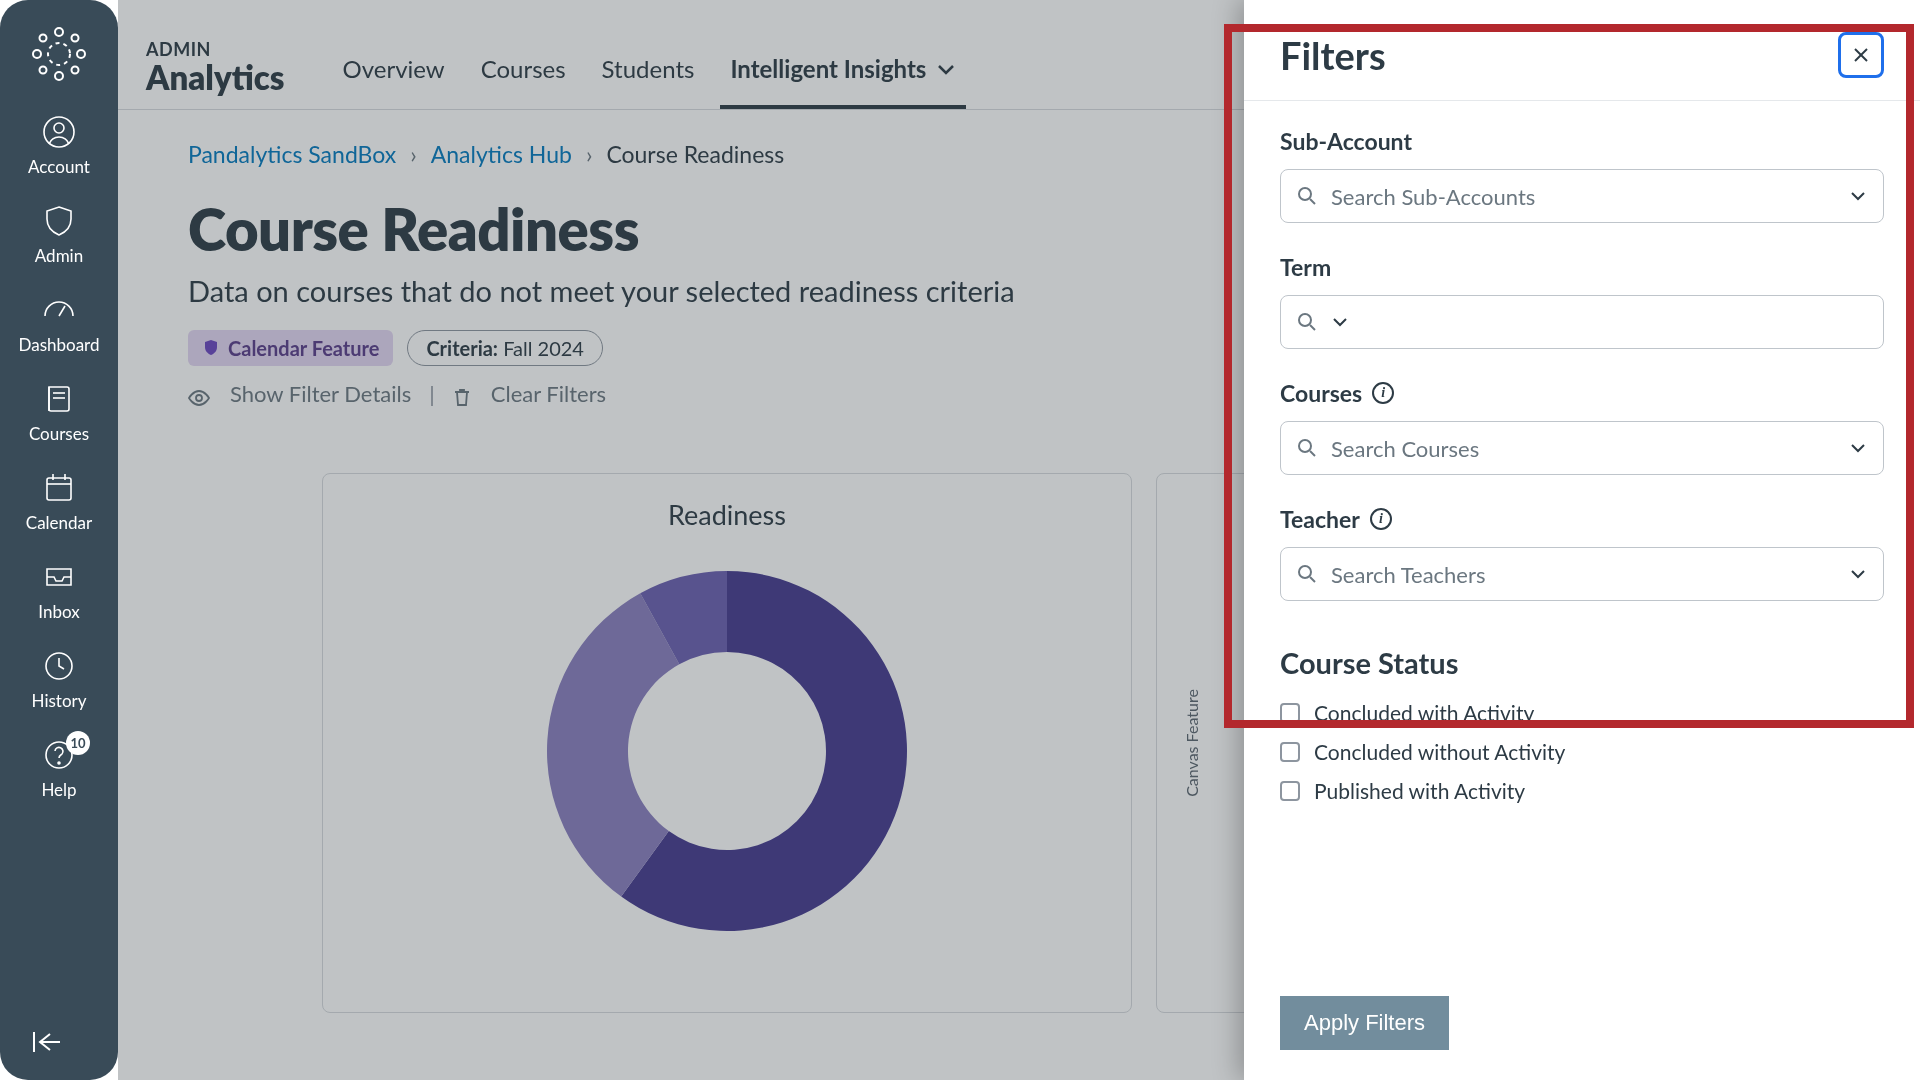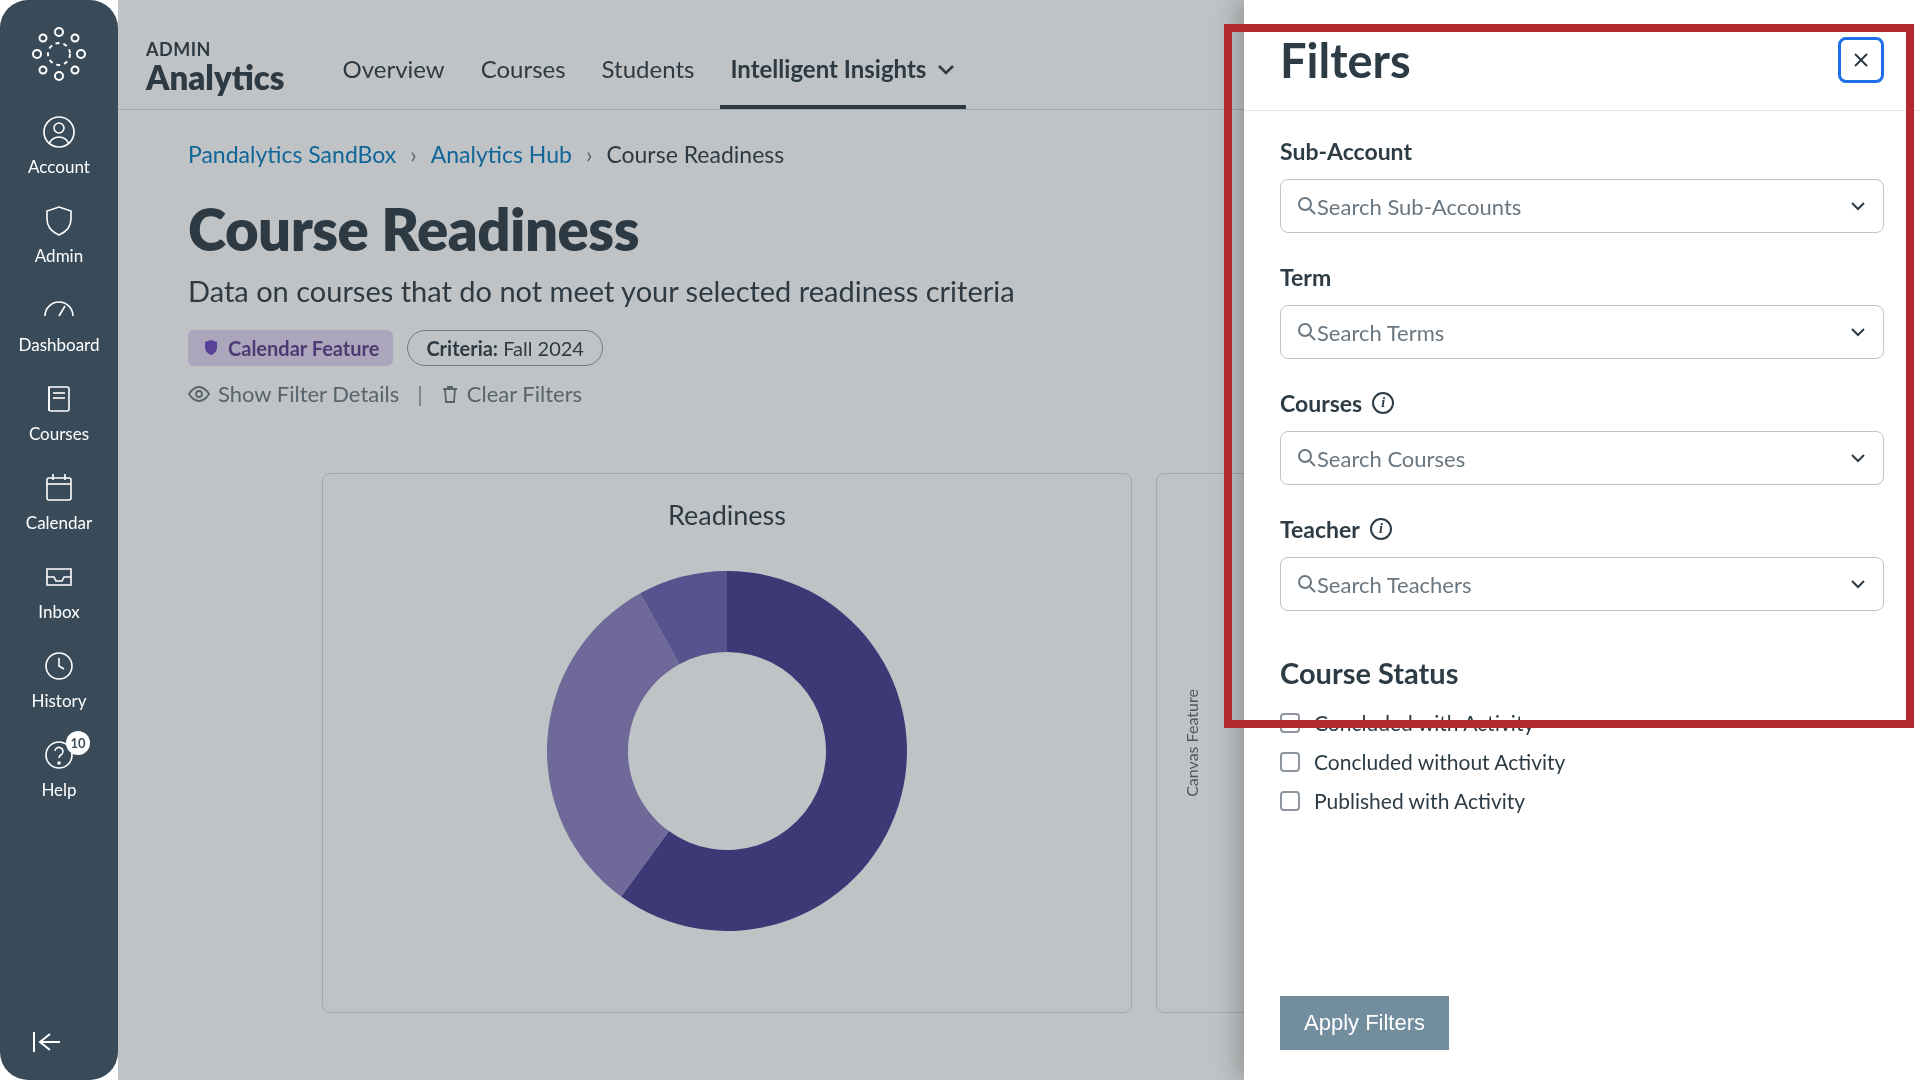--- a/index.html
+++ b/index.html
@@ -39,45 +39,45 @@
 .crumbs a { color:#037abf; text-decoration:none; }
 .chev { color:#6b7780; }
 h1.title { font-size:58px; font-weight:800; color:#2d3b45; letter-spacing:-0.5px; }
 .subtitle { font-size:29px; color:#2d3b45; margin-top:10px; }
 .chips { display:flex; align-items:center; gap:14px; margin-top:22px; }
 .chip-upg { background:#e3d6f2; color:#5a3d8a; border-radius:6px; padding:6px 14px; font-size:20px; font-weight:700; display:flex; align-items:center; gap:8px; }
 .chip-upg svg { fill:#6b46c1; }
 .chip-crit { border:1.5px solid #8d959f; border-radius:20px; padding:5px 18px; font-size:20px; color:#2d3b45; }
 .chip-crit b { font-weight:700; }
 .linksrow { display:flex; align-items:center; gap:18px; margin-top:14px; font-size:22px; color:#6b7780; }
-.linksrow .lnk { display:flex; align-items:center; gap:8px; cursor:pointer; }
+.linksrow .lnk { display:flex; align-items:flex-end; gap:20px; cursor:pointer; }
 .linksrow .sep { color:#8d959f; }
 
 .cards { display:flex; gap:24px; margin-top:66px;justify-content:center; }
 .card { border:1.5px solid #d7dade; border-radius:8px; padding:24px 24px 0; }
 .card.readiness { width:810px; height:540px; }
 .card.readiness .ctitle { text-align:center; font-size:27px; color:#2d3b45; margin-bottom:20px; }
 .donut-wrap { display:flex; justify-content:center; }
 .donut { width:400px; height:400px; position:relative; }
 
 .card.feature { width:560px; height:540px; position:relative; }
 .ylab { position:absolute; left:34px; top:50%; transform:translate(-50%,-50%) rotate(-90deg); font-size:16px; color:#5b6670; white-space:nowrap; }
 .rowlab { position:absolute; left:104px; font-size:16px; color:#5b6670; white-space:nowrap; }
 
 
 .panel { position:absolute; top:0; right:0; width:676px; height:1080px; background:#fff; box-shadow:-6px 0 24px rgba(0,0,0,0.25); display:flex; flex-direction:column; }
 .highlight-box { position:absolute; top:24px; right:6px; width:690px; height:704px; border:8px solid #b3282d; pointer-events:none; }
 .phead { display:flex; align-items:center; justify-content:space-between; padding:32px 36px 22px; border-bottom:1px solid #e5e8eb; }
-.phead h2 { font-size:47px; font-weight:700; color:#2d3b45; }
+.phead h2 { font-size:38px; font-weight:700; color:#2d3b45; }
 .closebtn { width:46px; height:46px; border:3px solid #1f6feb; border-radius:8px; background:#fff; display:flex; align-items:center; justify-content:center; cursor:pointer; font-size:22px; color:#2d3b45; }
 .pbody { padding:26px 36px 0; overflow:auto; flex:1; }
 .fld { margin-bottom:30px; }
 .fld label { font-size:23px; font-weight:700; color:#2d3b45; display:flex; align-items:center; gap:10px; }
 .fld .info { width:22px; height:22px; border:2px solid #2d3b45; border-radius:50%; display:inline-flex; align-items:center; justify-content:center; font-size:14px; font-style:italic; font-family:Georgia,serif; }
-.combo { margin-top:14px; height:54px; border:1.5px solid #bfc5cb; border-radius:8px; display:flex; align-items:center; padding:0 16px; color:#6b7780; font-size:22px; cursor:text; position:relative;}
+.combo { margin-top:14px; height:54px; border:1.5px solid #bfc5cb; border-radius:8px; display:flex; align-items:center; padding:0 16px; gap:14px; color:#6b7780; font-size:22px; cursor:text; position:relative;}
 .combo .srch { flex:0 0 auto; }
 .combo .ph { flex:1; }
 .combo .dd { flex:0 0 auto; }
 .sect { font-size:29px; font-weight:700; color:#2d3b45; margin:44px 0 20px; }
 .cb { display:flex; align-items:center; gap:14px; font-size:21px; color:#2d3b45; margin-bottom:14px; cursor:pointer;}
 .cb .box { width:20px; height:20px; border:2px solid #8d959f; border-radius:4px; }
 .pfoot { padding:18px 36px 30px; }
 .apply { background:#5a7a8c; color:#fff; border:none; border-radius:0; padding:14px 24px; font-size:22px; cursor:pointer; opacity:0.85; }
 
 svg { display:block; }
@@ -326,21 +326,20 @@
               <label>
                 <span>Term</span>
               </label>
               <div class="combo">
                 <span class="srch">
                   <svg width="20" height="20" viewBox="0 0 20 20" stroke="#6b7780" stroke-width="2" fill="none">
                     <circle cx="8" cy="8" r="6"></circle>
                     <line x1="13" y1="13" x2="18" y2="18"></line>
                   </svg>
                 </span>
-                <span class="ph">Search Terms</span>
                 <span class="dd">
                   <svg width="18" height="12" viewBox="0 0 18 12" stroke="#2d3b45" stroke-width="2" fill="none">
                     <polyline points="3,3 9,9 15,3"></polyline>
                   </svg>
                 </span>
               </div>
             </div>
             <div class="fld">
               <label>
                 <span>Courses</span>

